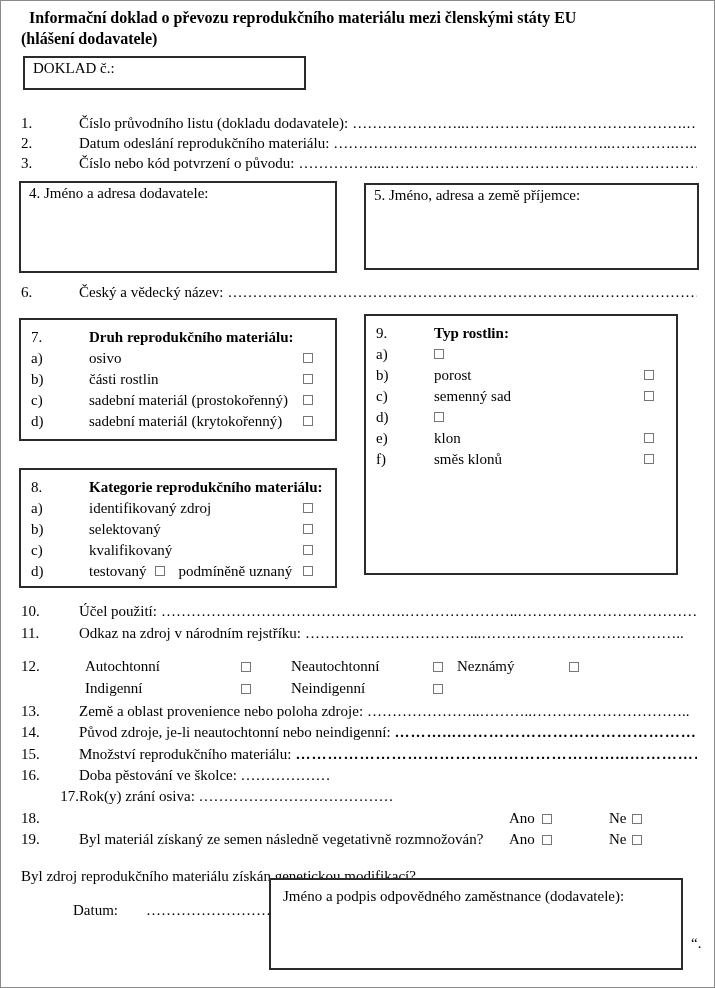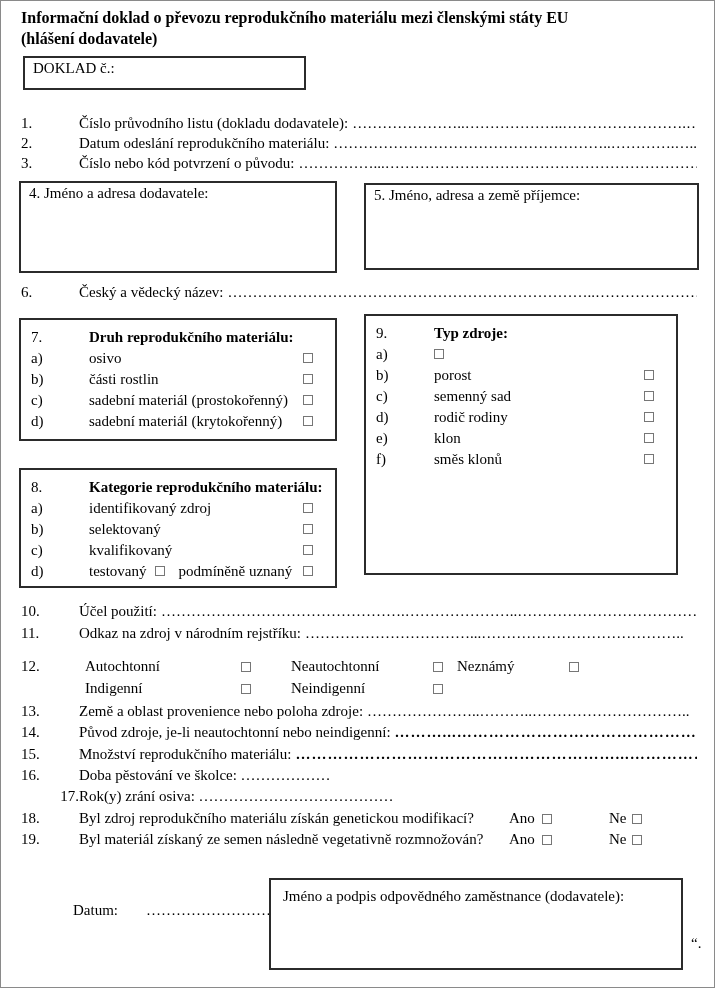--- a/index.html
+++ b/index.html
@@ -44,21 +44,21 @@
   .closing{
     position:absolute;left:690px;top:936px;width:12px;
     font-size:15px;line-height:13px;word-break:break-all;
   }
 </style>
 </head>
 <body>
 
 <div class="page">
 
-  <div class="title" style="top:8px;">Informační doklad o převozu reprodukčního materiálu mezi členskými státy EU</div>
+  <div class="title" style="top:8px;margin-left:8px;">Informační doklad o převozu reprodukčního materiálu mezi členskými státy EU</div>
   <div class="title" style="top:29px;">(hlášení dodavatele)</div>
 
   <div class="bx" style="left:22px;top:55px;width:283px;height:34px;">
     <div class="bx-label" style="padding-top:2px;">DOKLAD č.:</div>
   </div>
 
   <div class="row" style="left:20px;top:112px;width:676px;">
     <span class="num">1.</span>
     <span class="lbl">Číslo průvodního listu (dokladu dodavatele):</span>
     <span class="leader">…………………..………………..…………………….…...</span>
@@ -110,39 +110,38 @@
     <div class="optrow">
       <span class="letter">d)</span>
       <span class="optlabel">sadební materiál (krytokořenný)</span>
       <span class="cb"></span>
     </div>
   </div>
 
   <div class="bx pt7" style="left:363px;top:313px;width:314px;height:261px;">
     <div class="optrow">
       <span class="letter">9.</span>
-      <span class="boxtitle">Typ zdroje:</span>
+      <span class="boxtitle">Typ rostlin:</span>
     </div>
     <div class="optrow">
       <span class="letter">a)</span>
       <span class="cb"></span>
     </div>
     <div class="optrow">
       <span class="letter">b)</span>
       <span class="optlabel">porost</span>
       <span class="cb"></span>
     </div>
     <div class="optrow">
       <span class="letter">c)</span>
       <span class="optlabel">semenný sad</span>
       <span class="cb"></span>
     </div>
     <div class="optrow">
       <span class="letter">d)</span>
-      <span class="optlabel">rodič rodiny</span>
       <span class="cb"></span>
     </div>
     <div class="optrow">
       <span class="letter">e)</span>
       <span class="optlabel">klon</span>
       <span class="cb"></span>
     </div>
     <div class="optrow">
       <span class="letter">f)</span>
       <span class="optlabel">směs klonů</span>
@@ -224,21 +223,21 @@
   </div>
   <div class="row" style="left:20px;top:764px;width:676px;">
     <span class="num">16.</span>
     <span class="lbl">Doba pěstování ve školce: ………………</span>
   </div>
   <div class="row" style="left:20px;top:785px;width:676px;text-align:right;">
     <span class="num">17.</span>
     <span class="lbl">Rok(y) zrání osiva: …………………………………</span>
   </div>
 
-  <div class="row" style="left:20px;top:807px;width:676px;height:20px;">
+  <div class="row" style="left:20px;top:807px;width:676px;height:20px;flex-direction:column;">
     <span class="num">18.</span>
     <span class="lbl">Byl zdroj reprodukčního materiálu získán genetickou modifikací?</span>
     <span class="abs" style="left:488px;">Ano</span>
     <span class="cb abs" style="left:521px;top:6px;"></span>
     <span class="abs" style="left:588px;">Ne</span>
     <span class="cb abs" style="left:611px;top:6px;"></span>
   </div>
   <div class="row" style="left:20px;top:828px;width:676px;height:20px;">
     <span class="num">19.</span>
     <span class="lbl">Byl materiál získaný ze semen následně vegetativně rozmnožován?</span>

